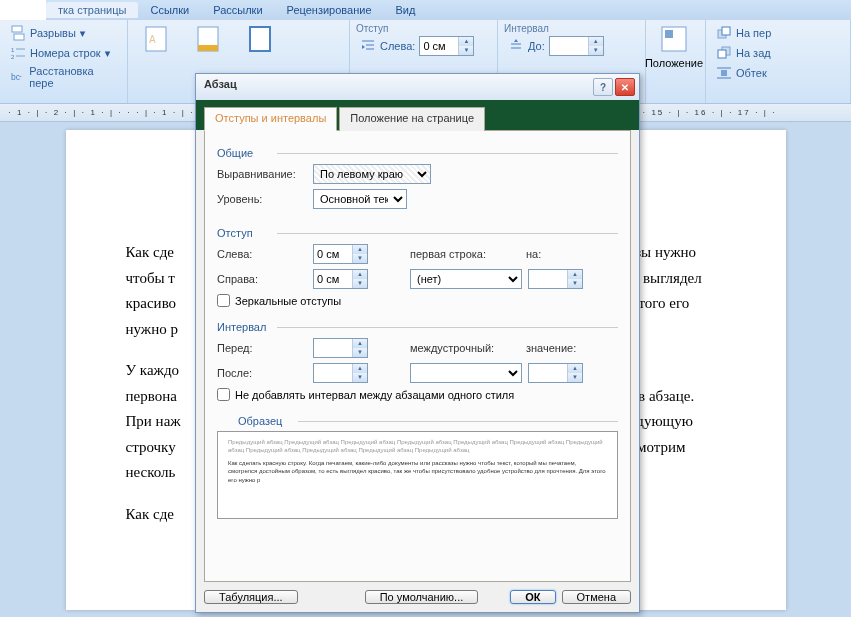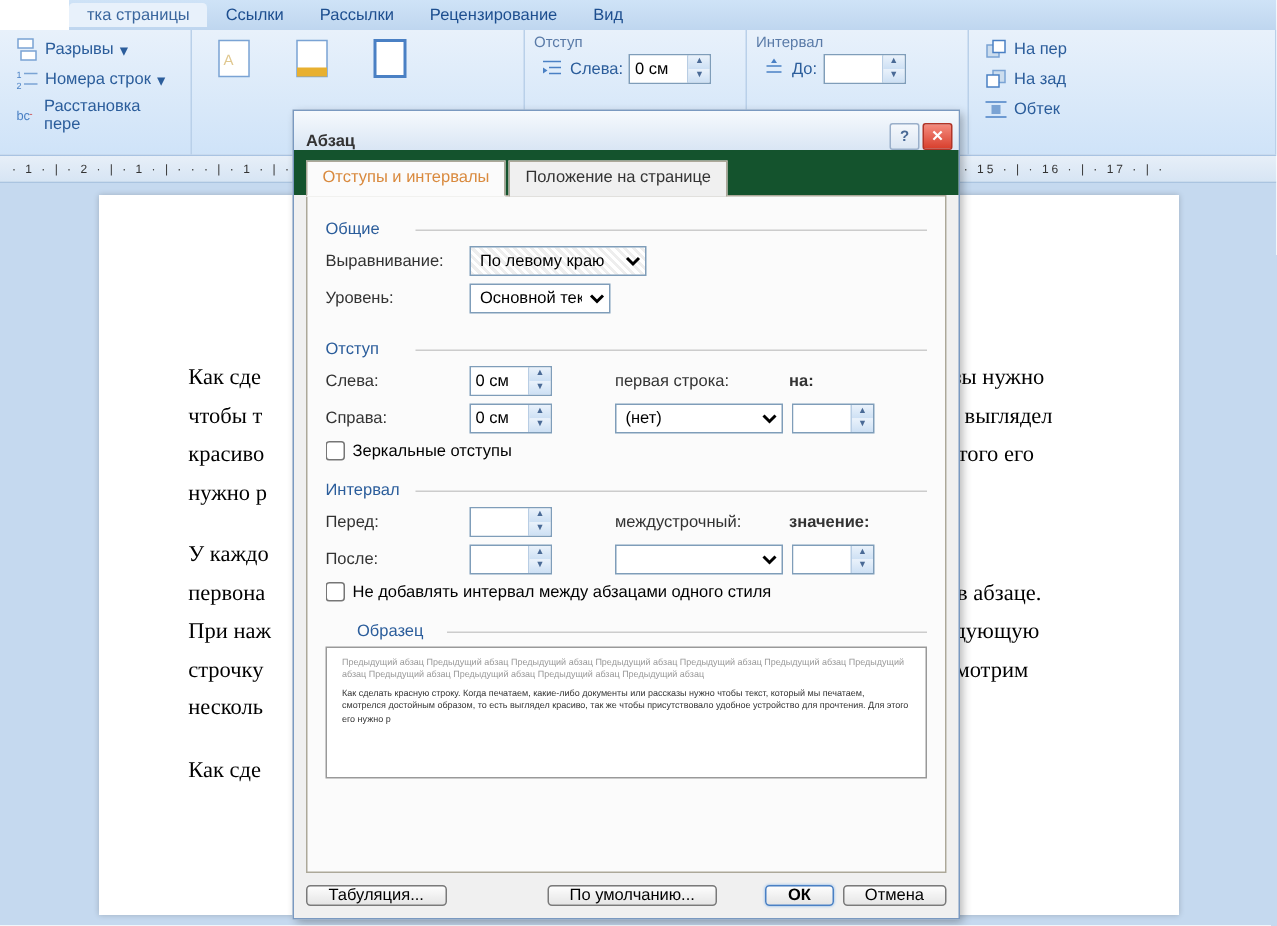--- a/index.html
+++ b/index.html
@@ -19,34 +19,34 @@
 
 .ruler { height: 18px; background: linear-gradient(#e7eff8, #d7e5f4); border-bottom: 1px solid #aac4e0; font-size: 8px; color: #333; padding-left: 8px; white-space: nowrap; overflow: hidden; line-height: 18px; letter-spacing: 2px; }
 
 
 .doc-area { background: #c5d9ef; position: absolute; top: 122px; left: 0; right: 0; bottom: 0; }
 .page { background: #fff; margin: 8px auto; width: 720px; min-height: 480px; padding: 110px 60px 40px 60px; box-shadow: 0 0 4px rgba(0,0,0,0.2); font-family: "Times New Roman", serif; font-size: 15px; color: #000; line-height: 1.7; }
 .page p { margin-bottom: 16px; text-align: justify; }
 
 
 .dialog { position: absolute; left: 195px; top: 73px; width: 445px; height: 540px; background: #f0f0f0; border: 1px solid #7a99c0; box-shadow: 2px 2px 6px rgba(0,0,0,0.3); }
-.dlg-title { background: linear-gradient(#f6f9fd, #d9e6f4); height: 26px; display: flex; align-items: flex-end; padding: 4px 4px 0 8px; font-weight: bold; color: #333; }
+.dlg-title { background: linear-gradient(#f6f9fd, #d9e6f4); height: 26px; display: flex; align-items: flex-start; padding: 4px 4px 0 8px; font-weight: bold; color: #333; }
 .dlg-title-text { flex: 1; }
 .dlg-btn { width: 20px; height: 18px; margin-left: 2px; display: flex; align-items: center; justify-content: center; border: 1px solid #9aafca; border-radius: 2px; font-size: 10px; background: linear-gradient(#f5f8fc,#dbe6f3); color: #4a6a96; }
 .dlg-btn.close { background: linear-gradient(#f48b7e,#d83f2d); color: #fff; border-color: #b13427; font-weight: bold; }
 .dlg-tabs { display: flex; padding: 6px 8px 0 8px; background: #14532d; }
 .dlg-tab { padding: 4px 10px 6px 10px; border: 1px solid #aca899; background: #f0f0f0; border-bottom: none; margin-right: 2px; position: relative; top: 1px; color: #333; }
 .dlg-tab.active { background: #fbfbfb; border-bottom: 1px solid #fbfbfb; color: #d98a3e; }
 .dlg-body { border: 1px solid #aca899; margin: 0 8px 8px 8px; background: #fbfbfb; padding: 10px 12px; height: 452px; }
 .fieldset-label { color: #2b5d9b; font-size: 11px; margin-bottom: 4px; margin-top: 6px; position: relative; }
 .fieldset-label::after { content: ""; position: absolute; left: 60px; right: 0; top: 50%; border-top: 1px solid #ccc; }
 .row { display: flex; align-items: center; margin: 5px 0; gap: 6px; }
 .lbl { width: 90px; color: #333; }
 .lbl2 { width: 110px; color: #333; }
-.lbl3 { width: 60px; color: #333; font-weight: bold; }
+.lbl3 { width: 60px; color: #333; }
 .select { border: 1px solid #7f9db9; background: #fff; height: 20px; font-size: 11px; padding: 1px 2px; }
 .select.hash { background: repeating-linear-gradient(45deg,#eee,#eee 2px,#fff 2px,#fff 4px); }
 .spin { display: inline-flex; border: 1px solid #7f9db9; background: #fff; height: 20px; }
 .spin input { border: none; width: 38px; font-size: 11px; padding: 1px 3px; outline: none; }
 .spin .arrows { width: 15px; display: flex; flex-direction: column; border-left: 1px solid #b8cde4; }
 .spin .arrows div { flex: 1; background: linear-gradient(#eaf2fb,#cde0f4); font-size: 6px; text-align: center; line-height: 8px; color: #4a6a96; }
 .chk { display: flex; align-items: center; gap: 5px; margin: 4px 0 4px 0; }
 .chk input { width: 13px; height: 13px; }
 .preview { border: 1px solid #999; background: #fff; height: 88px; padding: 6px 10px; font-size: 6px; color: #999; line-height: 1.4; overflow: hidden; }
 .preview .dark { color: #333; }
@@ -145,20 +145,29 @@
       <span>До:</span>
       <div class="spin">
           <input style="">
           <div class="arrows">
             <div>▲</div>
             <div>▼</div>
           </div>
         </div>
     </div>
   </div>
+  <div class="ribbon-group" style="width:60px;">
+    <div class="rib-big">
+      <svg class="rib-icon-big" viewBox="0 0 32 32">
+          <rect x="4" y="4" width="24" height="24" fill="#fff" stroke="#7aa3d4"></rect>
+          <rect x="7" y="7" width="8" height="8" fill="#7aa3d4"></rect>
+        </svg>
+      <span>Положение</span>
+    </div>
+  </div>
   <div class="ribbon-group" style="flex:1;">
     <div class="rib-btn">
         <svg class="rib-icon" viewBox="0 0 16 16">
           <rect x="2" y="5" width="8" height="8" fill="#cde" stroke="#7aa3d4"></rect>
           <rect x="6" y="2" width="8" height="8" fill="#fff" stroke="#4a80c4"></rect>
         </svg>
         <span>На пер</span>
       </div>
     <div class="rib-btn">
         <svg class="rib-icon" viewBox="0 0 16 16">

